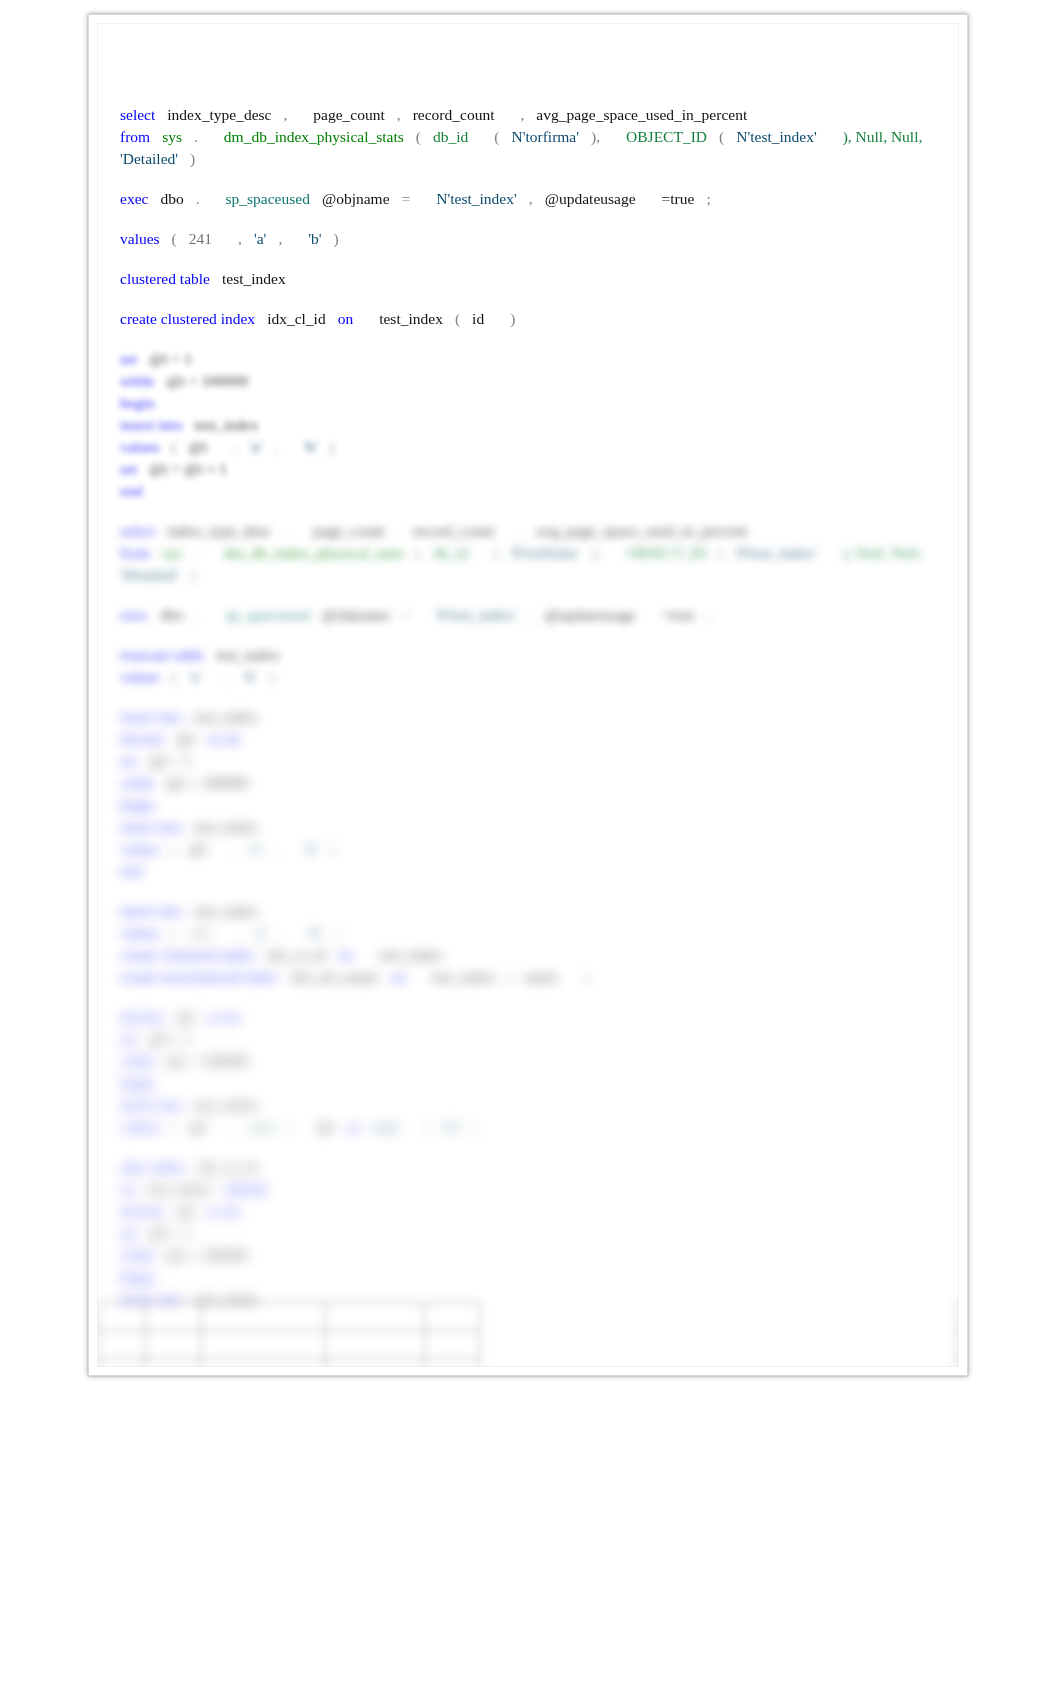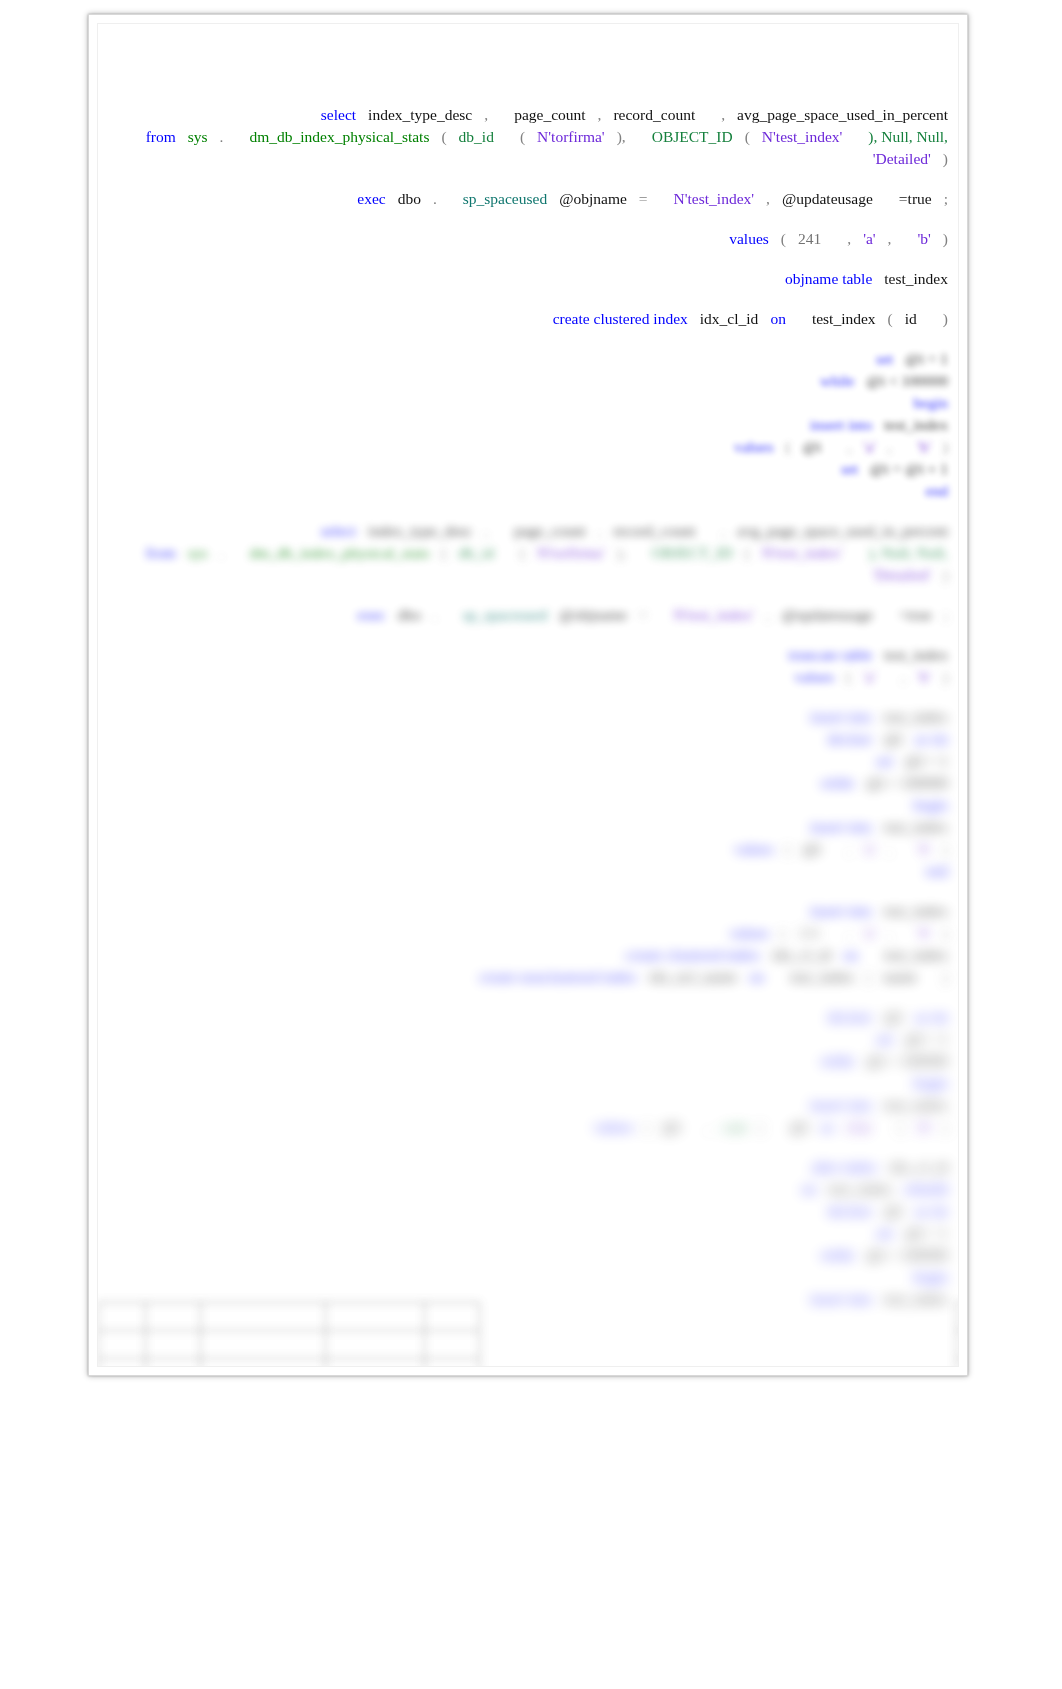--- a/index.html
+++ b/index.html
@@ -20,21 +20,20 @@
     position: absolute;
     left: 88px;
     top: 14px;
     width: 880px;
     height: 1362px;
     background: #ffffff;
     border: 1px solid #d8d8d8;
     box-shadow: 0 0 6px rgba(0,0,0,0.30),
                 0 0 2px rgba(0,0,0,0.25);
     box-sizing: border-box;
-    text-align: right;
   }
   #sheet-inner {
     position: absolute;
     left: 8px;
     top: 8px;
     right: 8px;
     bottom: 8px;
     background: #fff;
     border: 1px solid #efefef;
     box-sizing: border-box;
@@ -52,21 +51,21 @@
     margin-bottom: 18px;
     line-height: 1.42;
     font-size: 15.5px;
     white-space: normal;
   }
   .ln { display: block; }
   .kw      { color: #0000ff; }
   .plain   { color: #111111; }
   .green   { color: #008000; margin-top: 16px; }
   .fn      { color: #15803d; }
-  .str     { color: #6d28d9; }
+  .str     { color: #0c4a6e; }
   .num     { color: #737373; }
   .gray    { color: #15803d; }
   .darkred { color: #0f766e; }
   .punct   { color: #808080; }
   .sp  { display:inline-block; width: 12px; }
   .sp2 { display:inline-block; width: 26px; }
   .b2 { filter: blur(3.0px); opacity: .85; }
   .b3 { filter: blur(4.4px); opacity: .78; }
   .b4 { filter: blur(5.6px); opacity: .72; }
   .b5 { filter: blur(6.6px); opacity: .68; }
@@ -117,21 +116,21 @@
           <span class="ln"><span class="kw">from</span><span class="sp"></span><span class="green">sys</span><span class="sp"></span><span class="punct">.</span><span class="sp2"></span><span class="green">dm_db_index_physical_stats</span><span class="sp"></span><span class="punct">(</span><span class="sp"></span><span class="fn">db_id</span><span class="sp2"></span><span class="punct">(</span><span class="sp"></span><span class="str">N'torfirma'</span><span class="sp"></span><span class="punct">),</span><span class="sp2"></span><span class="fn">OBJECT_ID</span><span class="sp"></span><span class="punct">(</span><span class="sp"></span><span class="str">N'test_index'</span><span class="sp2"></span><span class="gray">), Null, Null,</span></span>
           <span class="ln"><span class="str">'Detailed'</span><span class="sp"></span><span class="punct">)</span></span>
         </div>
         <div class="stmt">
           <span class="ln"><span class="kw">exec</span><span class="sp"></span><span class="plain">dbo</span><span class="sp"></span><span class="punct">.</span><span class="sp2"></span><span class="darkred">sp_spaceused</span><span class="sp"></span><span class="plain">@objname</span><span class="sp"></span><span class="punct">=</span><span class="sp2"></span><span class="str">N'test_index'</span><span class="sp"></span><span class="punct">,</span><span class="sp"></span><span class="plain">@updateusage</span><span class="sp2"></span><span class="plain">=true</span><span class="sp"></span><span class="punct">;</span></span>
         </div>
         <div class="stmt">
           <span class="ln"><span class="kw">values</span><span class="sp"></span><span class="punct">(</span><span class="sp"></span><span class="num">241</span><span class="sp2"></span><span class="punct">,</span><span class="sp"></span><span class="str">'a'</span><span class="sp"></span><span class="punct">,</span><span class="sp2"></span><span class="str">'b'</span><span class="sp"></span><span class="punct">)</span></span>
         </div>
         <div class="stmt">
-          <span class="ln"><span class="kw">objname table</span><span class="sp"></span><span class="plain">test_index</span></span>
+          <span class="ln"><span class="kw">clustered table</span><span class="sp"></span><span class="plain">test_index</span></span>
         </div>
         <div class="stmt">
           <span class="ln"><span class="kw">create clustered index</span><span class="sp"></span><span class="plain">idx_cl_id</span><span class="sp"></span><span class="kw">on</span><span class="sp2"></span><span class="plain">test_index</span><span class="sp"></span><span class="punct">(</span><span class="sp"></span><span class="plain">id</span><span class="sp2"></span><span class="punct">)</span></span>
         </div>
         <div class="stmt b2">
           <span class="ln"><span class="kw">set</span><span class="sp"></span><span class="plain">@i = 1</span></span>
           <span class="ln"><span class="kw">while</span><span class="sp"></span><span class="plain">@i &lt; 100000</span></span>
           <span class="ln"><span class="kw">begin</span></span>
           <span class="ln"><span class="kw">insert into</span><span class="sp"></span><span class="plain">test_index</span></span>
           <span class="ln"><span class="kw">values</span><span class="sp"></span><span class="punct">(</span><span class="sp"></span><span class="plain">@i</span><span class="sp2"></span><span class="punct">,</span><span class="sp"></span><span class="str">'a'</span><span class="sp"></span><span class="punct">,</span><span class="sp2"></span><span class="str">'b'</span><span class="sp"></span><span class="punct">)</span></span>

